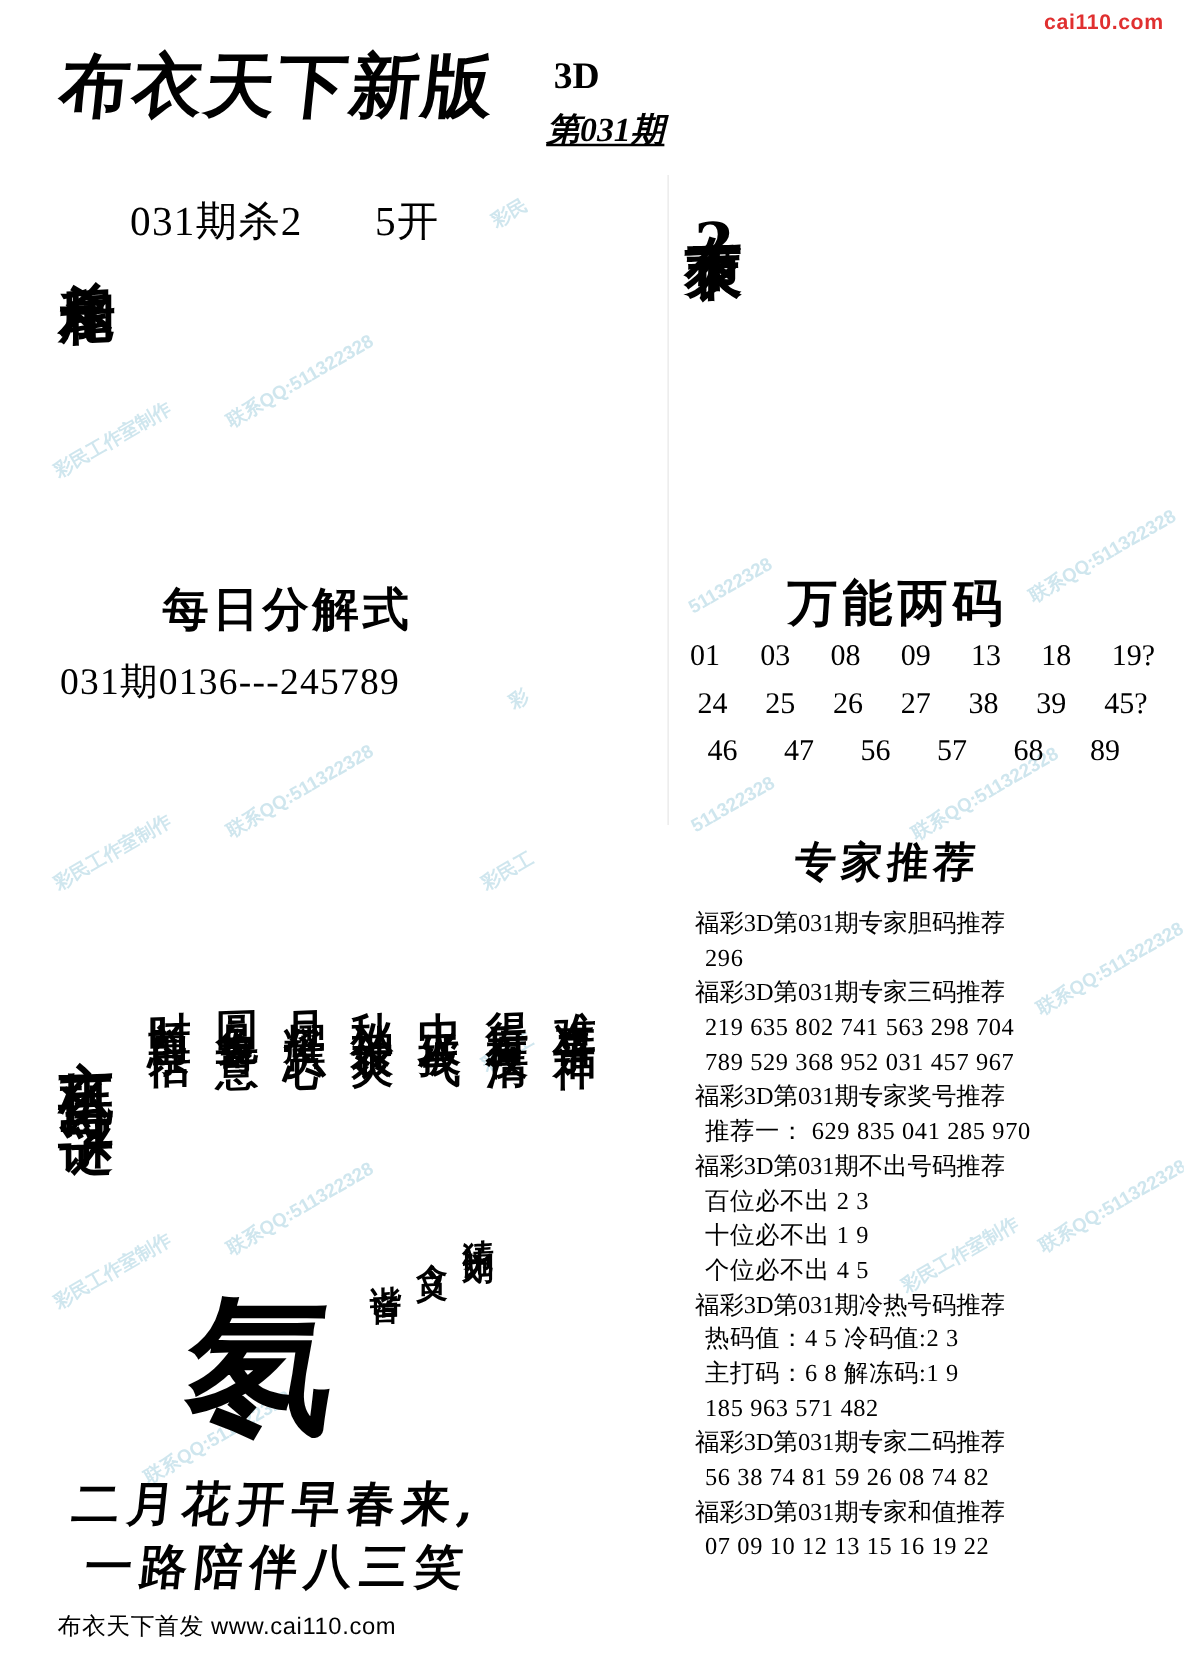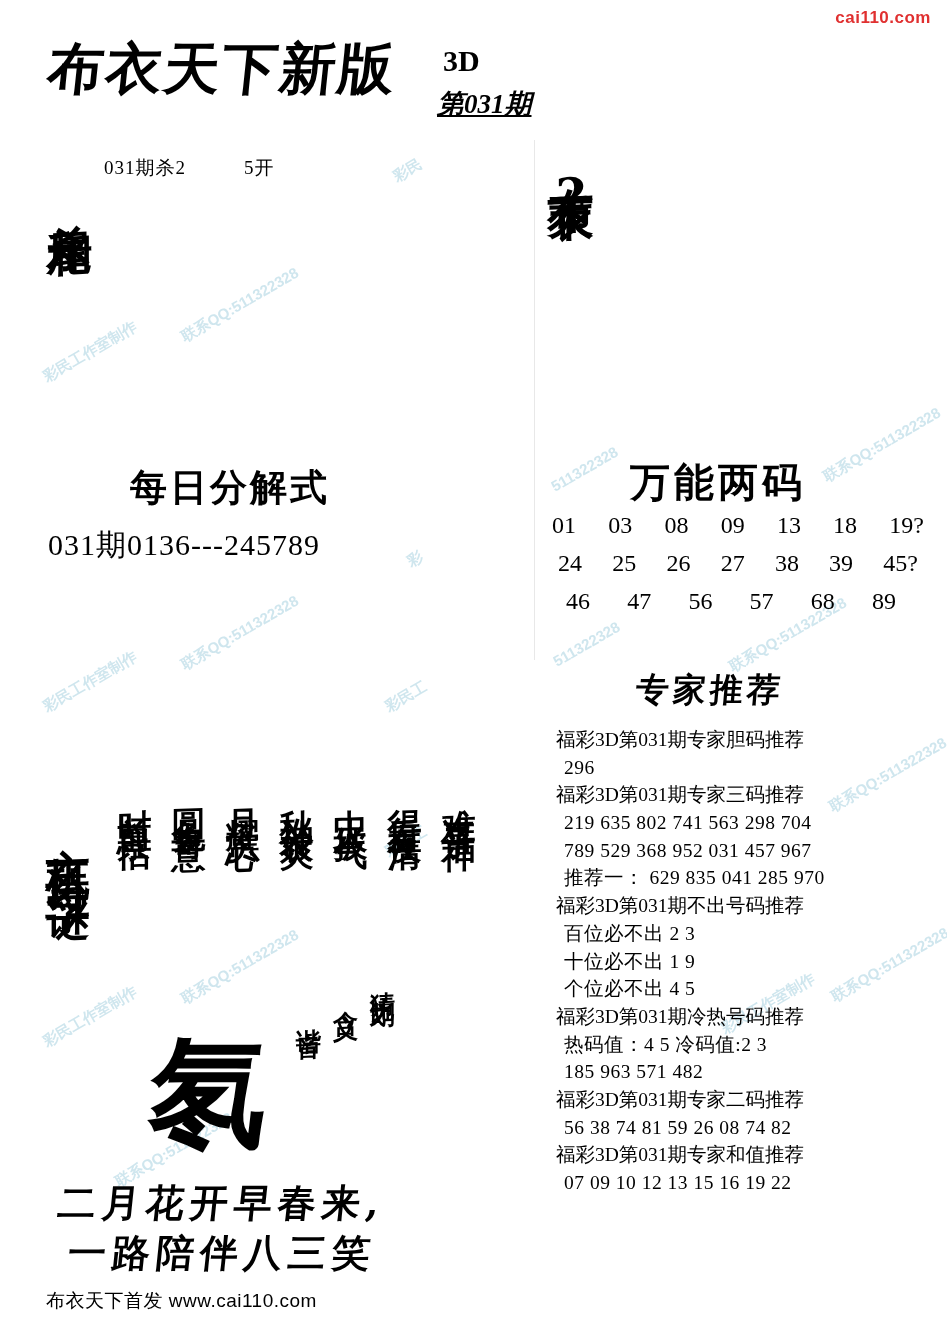--- a/index.html
+++ b/index.html
@@ -79,21 +79,21 @@
     font-style: italic;
     font-weight: bold;
     text-decoration: underline;
   }
 
   
   .kill-line {
     position: absolute;
     left: 104px;
     top: 155px;
-    font-size: 19px;
+    font-size: 33px;
     letter-spacing: 1px;
     white-space: nowrap;
   }
   .kill-line .gap { display: inline-block; width: 58px; }
 
   .vert-label {
     position: absolute;
     font-family: "DejaVu Serif", serif;
     font-weight: bold;
     writing-mode: vertical-rl;
@@ -366,27 +366,29 @@
       </div>
     </div>
 
   <div class="expert-title">专家推荐</div>
   <div class="expert-block" id="expert-sections">
       <div class="hd">福彩3D第031期专家胆码推荐</div>
       <div class="nums indent">296</div>
       <div class="hd">福彩3D第031期专家三码推荐</div>
       <div class="nums indent">219 635 802 741 563 298 704</div>
       <div class="nums indent">789 529 368 952 031 457 967</div>
+      <div class="hd">福彩3D第031期专家奖号推荐</div>
       <div class="nums indent">推荐一： 629 835 041 285 970</div>
       <div class="hd">福彩3D第031期不出号码推荐</div>
       <div class="nums indent">百位必不出 2 3</div>
       <div class="nums indent">十位必不出 1 9</div>
       <div class="nums indent">个位必不出 4 5</div>
       <div class="hd">福彩3D第031期冷热号码推荐</div>
       <div class="nums indent">热码值：4 5 冷码值:2 3</div>
+      <div class="nums indent">主打码：6 8 解冻码:1 9</div>
       <div class="nums indent">185 963 571 482</div>
       <div class="hd">福彩3D第031期专家二码推荐</div>
       <div class="nums indent">56 38 74 81 59 26 08 74 82</div>
       <div class="hd">福彩3D第031期专家和值推荐</div>
       <div class="nums indent">07 09 10 12 13 15 16 19 22</div>
     </div>
 
   <div class="footer">布衣天下首发 www.cai110.com</div>
 
 </div>

